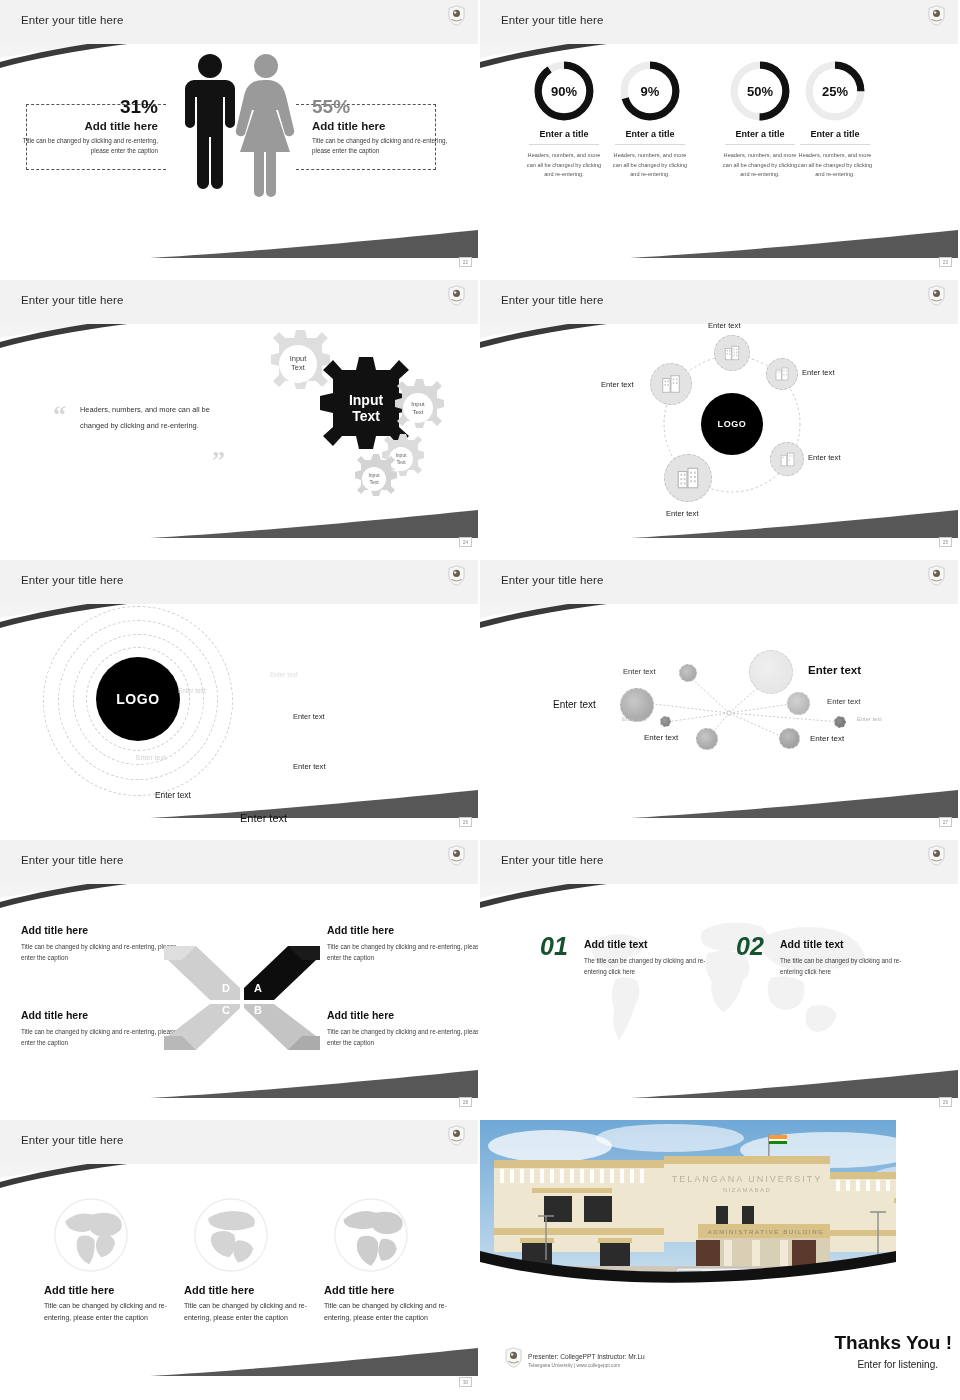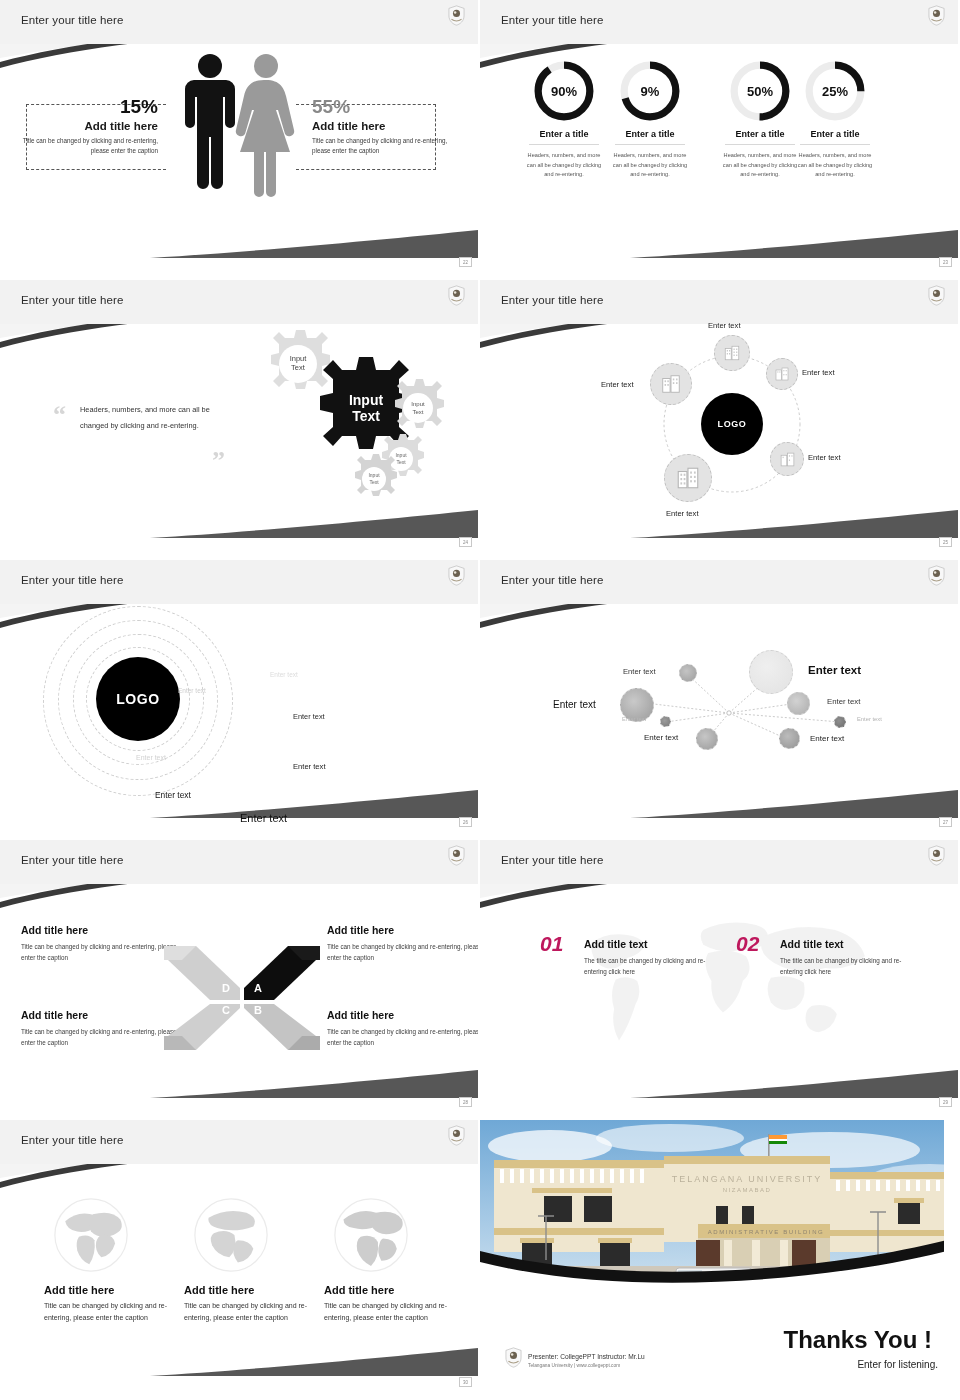--- a/index.html
+++ b/index.html
@@ -103,32 +103,32 @@
 
   
   .net-node { position:absolute; border-radius:50%; border:1px dashed #cfcfcf; }
 
   
   .s7-blk { position:absolute; width: 160px; }
   .s7-h { font-size: 10.5px; font-weight: bold; color:#111; }
   .s7-p { font-size: 6.3px; color:#3c3c3c; line-height: 11px; margin-top: 5px; }
 
   
-  .s8-num { font-size: 21px; font-weight: bold; font-style: italic; color:#be185d; }
+  .s8-num { font-size: 25px; font-weight: bold; font-style: italic; color:#14532d; }
   .s8-h { font-size: 10.5px; font-weight: bold; color:#111; }
   .s8-p { font-size: 6.3px; color:#3c3c3c; line-height: 11px; margin-top: 5px; }
 
   
   .g-col { position:absolute; top: 10px; width: 145px; }
   .g-h { font-size: 11px; font-weight: bold; color:#111; margin-top: 6px;}
   .g-p { font-size: 7px; color:#333; line-height: 12px; margin-top: 4px; }
 
   
-  .photo { position:absolute; left:0; top:0; width:464px; height:190px; overflow:hidden; }
-  .thanks-big { position:absolute; right: 26px; bottom: 36px; font-size: 24px; font-weight:bold; color:#111; }
+  .photo { position:absolute; left:0; top:0; width:416px; height:190px; overflow:hidden; }
+  .thanks-big { position:absolute; right: 6px; bottom: 36px; font-size: 19px; font-weight:bold; color:#111; }
   .thanks-sm  { position:absolute; right: 20px; bottom: 20px; font-size: 10px; color:#222; }
   .pres-wrap { position:absolute; left: 48px; bottom: 22px; }
   .pres-1 { font-size: 6.6px; color:#333; }
   .pres-2 { font-size: 4.8px; color:#777; margin-top:3px; }
 </style>
 </head>
 <body>
 
 <div id="grid">
 
@@ -146,21 +146,21 @@
         <circle cx="10" cy="10" r="4.2" fill="#6b6150"></circle>
           <circle cx="8.4" cy="9" r="1.5" fill="#e9e4d8"></circle>
         <path d="M4 17 Q10 21 16 17" stroke="#a89c84" stroke-width="1.2" fill="none"></path>
       </svg>
 
       <div class="content">
         <div class="s1-dash-l" style="top:60px;"></div>
         <div class="s1-dash-r" style="top:60px;"></div>
 
         <div class="s1-col s1-left" style="top:52px;">
-          <div class="s1-pct">15%</div>
+          <div class="s1-pct">31%</div>
           <div class="s1-ttl">Add title here</div>
           <div class="s1-sub">Title can be changed by clicking and re-entering, please enter the caption</div>
         </div>
 
         <div class="s1-col s1-right" style="top:52px;">
           <div class="s1-pct">55%</div>
           <div class="s1-ttl">Add title here</div>
           <div class="s1-sub">Title can be changed by clicking and re-entering, please enter the caption</div>
         </div>
 

